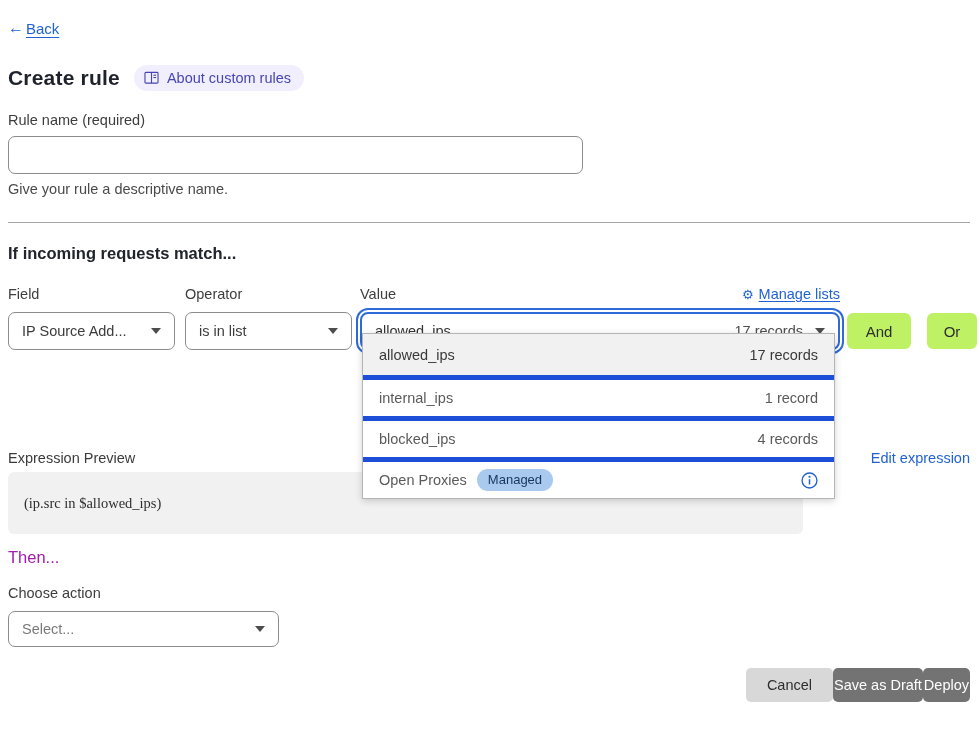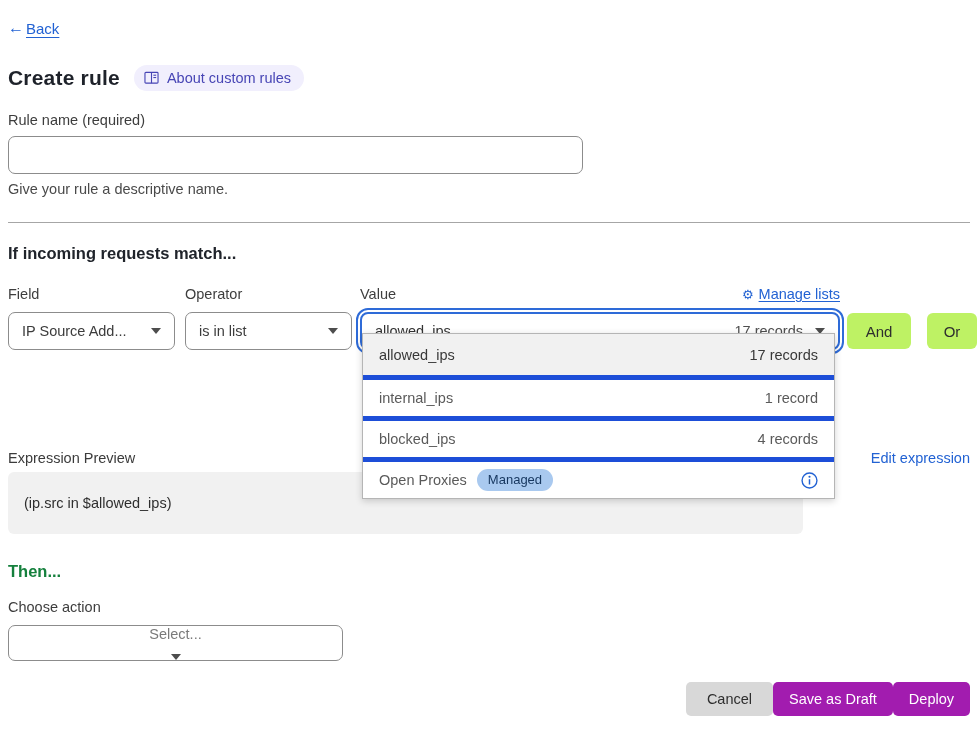--- a/index.html
+++ b/index.html
@@ -103,35 +103,35 @@
   }
   .info-icon { display: inline-flex; cursor: pointer; }
 
   
   .expression-row { margin-top: 99px; width: 962px; display: flex; justify-content: space-between; align-items: center; height: 18px; }
   .expression-label { font-size: 14.5px; color: #3b3b3b; }
   .edit-expression { font-size: 14.5px; color: #2262d3; text-underline-offset: 3px; cursor: pointer; }
   .code-block {
     margin-top: 5px; width: 795px; height: 62px; background: #f1f1f1;
     border-radius: 6px; display: flex; align-items: center; padding: 0 16px;
-    font-family: Liberation Sans, sans-serif;
+    font-family: Liberation Serif, serif;
     font-size: 14.5px; color: #2e2e2e; text-align: center;
   }
 
   
-  .then-title { margin-top: 28px; font-size: 16.5px; font-weight: 700; color: #15803d; height: 22px; }
+  .then-title { margin-top: 14px; font-size: 16.5px; font-weight: 400; color: #a21caf; height: 22px; }
   .action-label { margin-top: 15px; font-size: 14.5px; color: #3d3d3d; height: 18px; }
-  .action-select { margin-top: 8px; width: 335px; height: 36px; flex-direction: column; }
+  .action-select { margin-top: 8px; width: 271px; height: 36px; }
   .placeholder-text { color: #7a7a7a; }
 
   
   .footer { margin-top: 21px; width: 962px; display: flex; justify-content: flex-end; }
   .btn { height: 34px; border: none; border-radius: 5px; font-size: 14.5px; font-family: inherit; cursor: pointer; }
   .btn-gray { background: #d8d8d8; color: #2e2e2e; padding: 0 21px; }
-  .btn-blue { background: #a21caf; color: #ffffff; padding: 0 16px; }
+  .btn-blue { background: #737373; color: #ffffff; padding: 0 1px; }
 </style>
 </head>
 <body>
 
 <div class="page">
   <div class="content">
 
     <div class="back-row">
       <a href="#">
         <span class="back-arrow">←</span>

